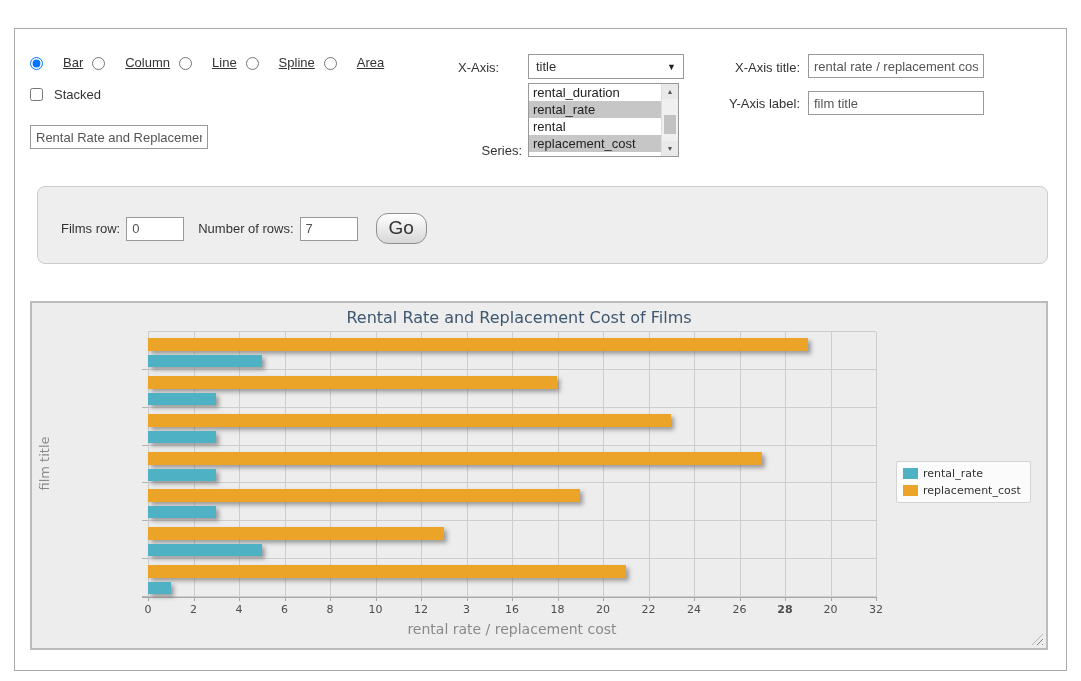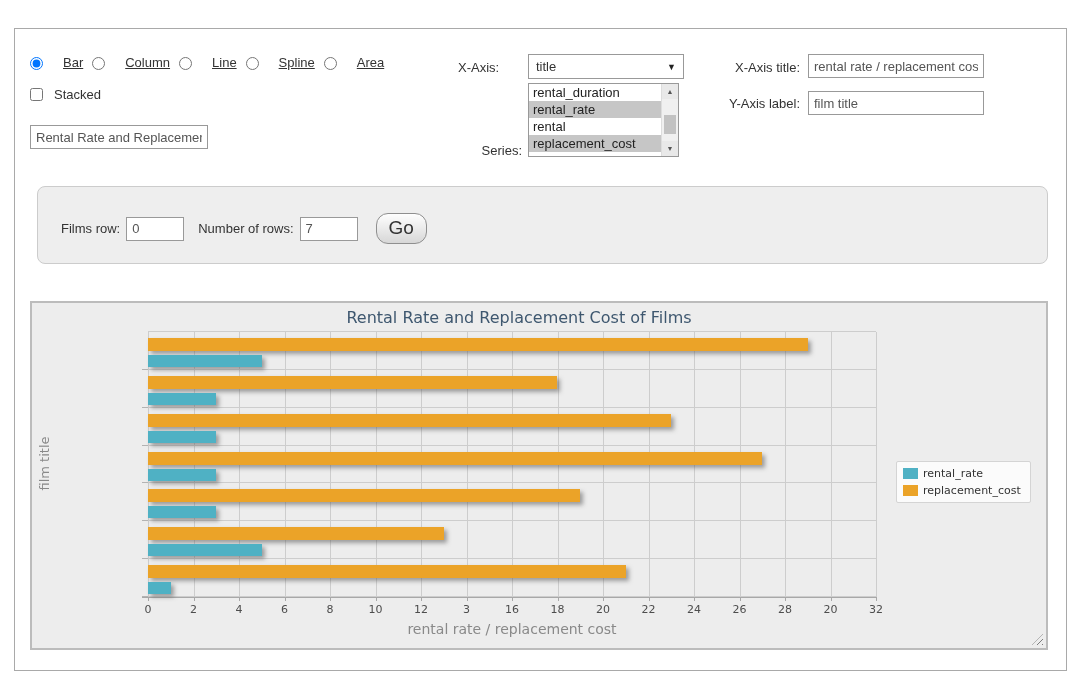--- a/index.html
+++ b/index.html
@@ -201,21 +201,21 @@
         <div class="x-tickmark" style="left: 68.75%;"></div>
         <div class="x-tick-label" style="left: 68.75%;">22</div>
         <div class="gridline" style="left: 75%;"></div>
         <div class="x-tickmark" style="left: 75%;"></div>
         <div class="x-tick-label" style="left: 75%;">24</div>
         <div class="gridline" style="left: 81.25%;"></div>
         <div class="x-tickmark" style="left: 81.25%;"></div>
         <div class="x-tick-label" style="left: 81.25%;">26</div>
         <div class="gridline" style="left: 87.5%;"></div>
         <div class="x-tickmark" style="left: 87.5%;"></div>
-        <div class="x-tick-label" style="left: 87.5%;">28</div>
+        <div class="x-tick-label" style="left: 87.5%; font-weight: bold;">28</div>
         <div class="gridline" style="left: 93.75%;"></div>
         <div class="x-tickmark" style="left: 93.75%;"></div>
         <div class="x-tick-label" style="left: 93.75%;">20</div>
         <div class="gridline" style="left: 100%;"></div>
         <div class="x-tickmark" style="left: 100%;"></div>
         <div class="x-tick-label" style="left: 100%;">32</div>
         <div class="cat-row" style="top: 0px; height: 37.8571px;">
           <div class="bar" style="top: 6px; height: 13px; width: 90.5938%; background: rgb(235, 163, 40);"></div>
           <div class="bar" style="top: 23px; height: 12px; width: 15.5938%; background: rgb(79, 177, 196);"></div>
         </div>

